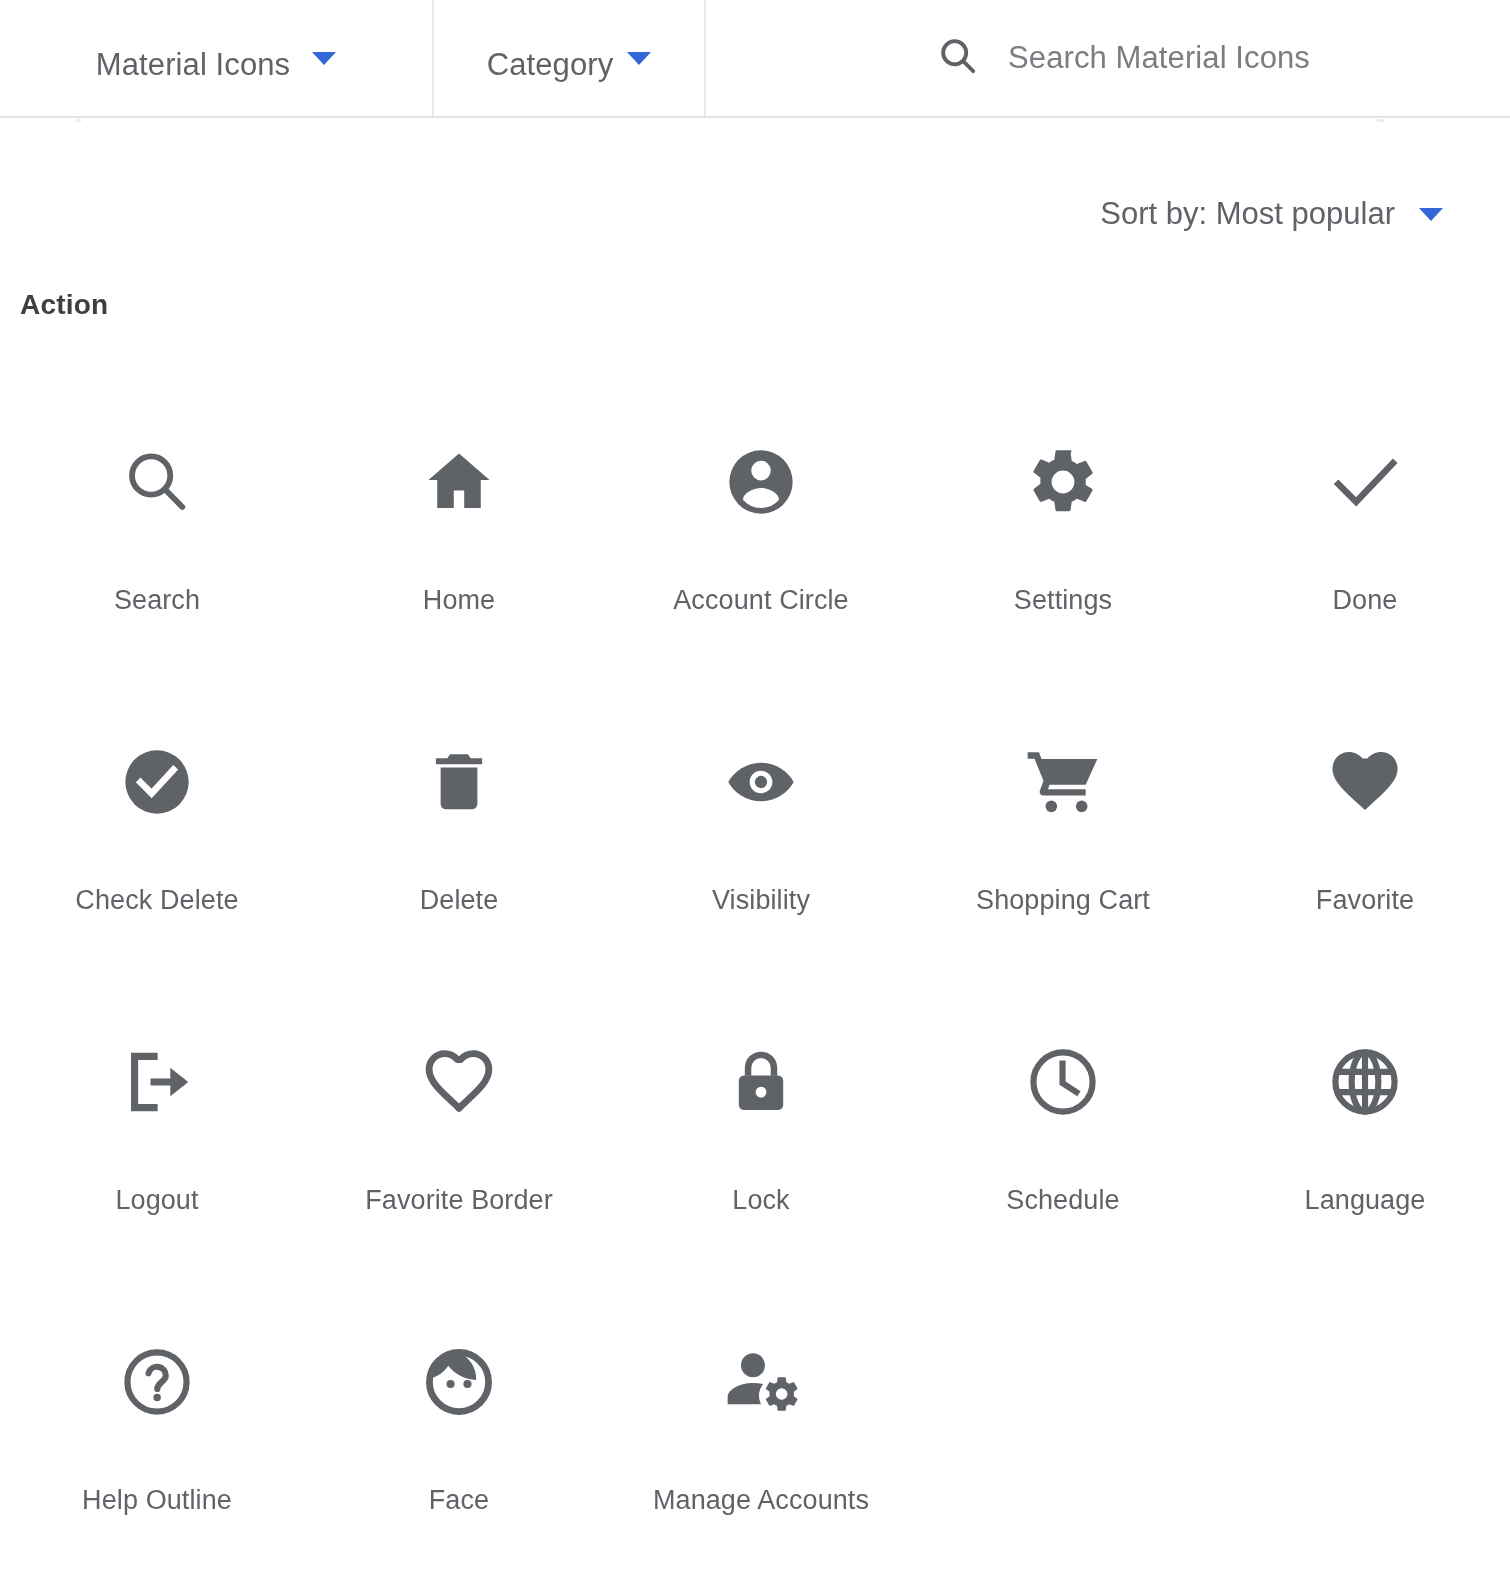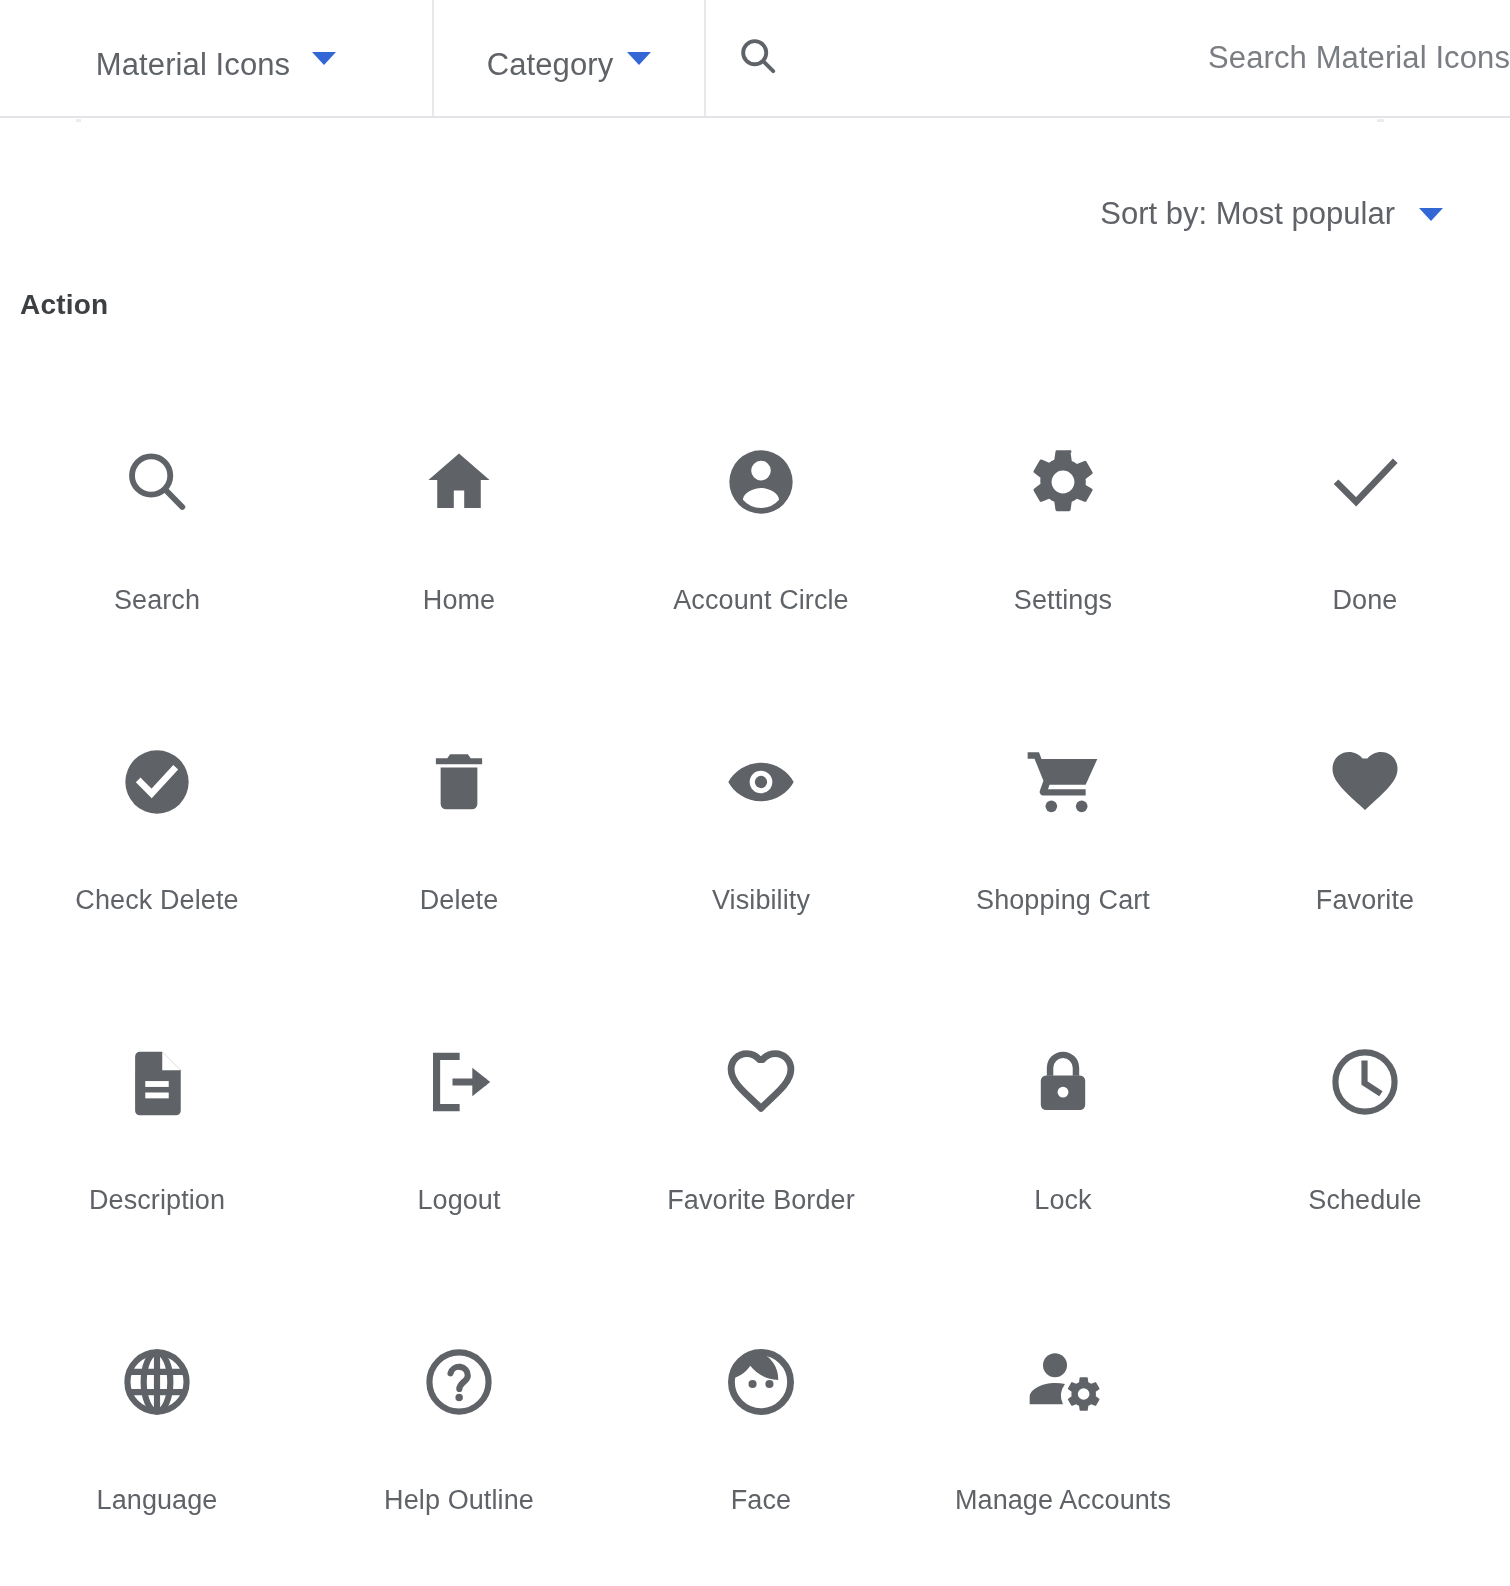--- a/index.html
+++ b/index.html
@@ -40,21 +40,21 @@
     border-right: 2px solid #e7e7ec;
     gap: 22px;
   }
   .cell-category {
     width: 272px;
     border-right: 2px solid #e7e7ec;
     gap: 14px;
   }
   .cell-search {
     flex: 1;
-    justify-content: space-between;
+    justify-content: center;
     padding-left: 30px;
     gap: 28px;
   }
   .toolbar-label {
     font-size: 31px;
     color: #5f6368;
     letter-spacing: 0.1px;
     white-space: nowrap;
     margin-top: 13px;
   }
@@ -286,31 +286,20 @@
 
   <div class="icon-cell">
     <div class="icon-art">
       <svg width="78" height="78" viewBox="0 0 24 24" fill="#5f6368">
         <path d="M12 20.6 10.5 19.2C5.3 14.5 2 11.5 2 7.9 2 5 4.25 2.8 7.1 2.8c1.6 0 3.15.76 4.15 1.95h1.5C13.75 3.56 15.3 2.8 16.9 2.8 19.75 2.8 22 5 22 7.9c0 3.6-3.3 6.6-8.5 11.3z"></path>
       </svg>
     </div>
     <div class="icon-label">Favorite</div>
   </div>
 
-  <div class="icon-cell">
-    <div class="icon-art">
-      <svg width="74" height="74" viewBox="0 0 24 24">
-        <path fill="#5f6368" d="M6.4 2.2h7.3l6 6v13.1a1.5 1.5 0 0 1-1.5 1.5H6.4a1.5 1.5 0 0 1-1.5-1.5V3.7a1.5 1.5 0 0 1 1.5-1.5z"></path>
-        <path fill="#ffffff" d="M13.7 2.2l6 6h-6z"></path>
-        <rect x="8.2" y="11.7" width="7.6" height="1.9" fill="#ffffff"></rect>
-        <rect x="8.2" y="15.4" width="7.6" height="1.9" fill="#ffffff"></rect>
-      </svg>
-    </div>
-    <div class="icon-label">Description</div>
-  </div>
 
   <div class="icon-cell">
     <div class="icon-art">
       <svg width="78" height="78" viewBox="0 0 24 24">
         <path fill="none" stroke="#5f6368" stroke-width="2.2" d="M12.2 4.1H5.1v15.8h7.1"></path>
         <path fill="none" stroke="#5f6368" stroke-width="2.2" d="M10 12h10.4"></path>
         <path fill="#5f6368" d="M16.1 7.6 21.6 12l-5.5 4.4z"></path>
       </svg>
     </div>
     <div class="icon-label">Logout</div>

